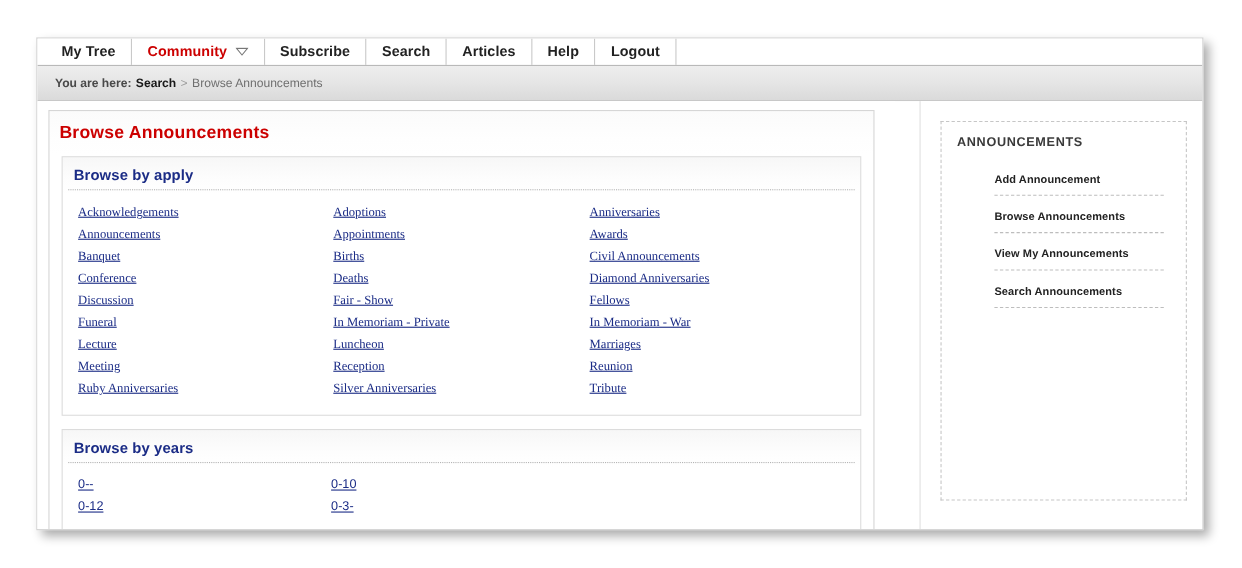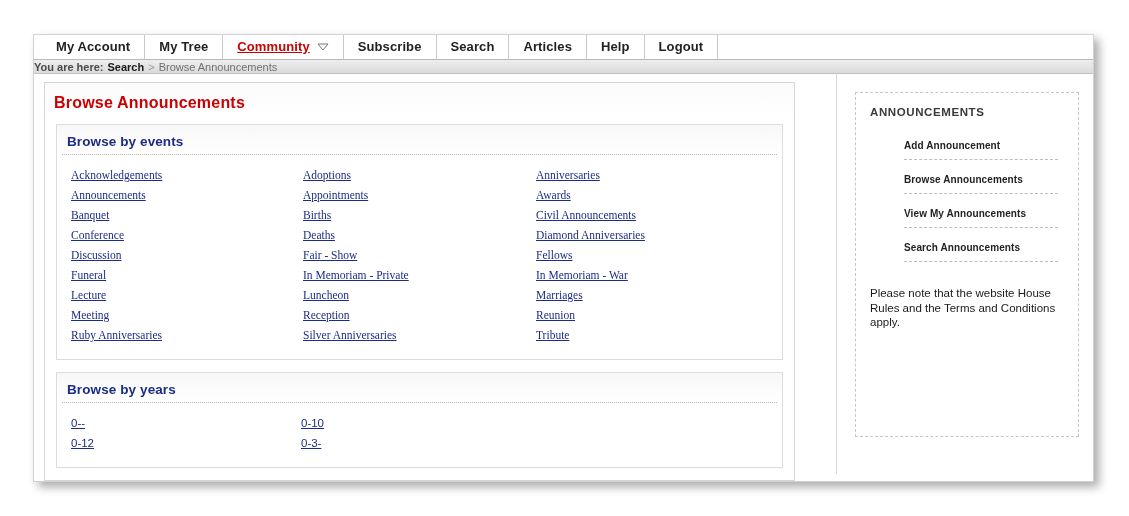--- a/index.html
+++ b/index.html
@@ -51,37 +51,37 @@
     line-height: 24px;
     height: 24px;
     border-right: 1px solid #c9c9c9;
     white-space: nowrap;
     display: flex;
     align-items: center;
     cursor: pointer;
     letter-spacing: 0.1px;
   }
   .nav-item.first { border-left: none; }
-  .nav-item.active { color: #cc0000; text-decoration: underline; }
+  .nav-item.active { color: #cc0000; }
   .caret-wrap {
     display: inline-block;
     width: 12px; height: 8px;
     position: relative;
     margin-left: 7px;
   }
   .caret-wrap svg { display:block; }
 
   
   .crumb-bar {
-    height: 14px;
+    height: 32px;
     background: linear-gradient(to bottom, #eeeeee 0%, #e4e4e4 55%, #dadada 100%);
     border-bottom: 1px solid #c2c2c2;
     display: flex;
     align-items: center;
-    padding-left: 0;
+    padding-left: 16px;
     box-sizing: border-box;
     font-size: 11px;
   }
   .crumb-label { font-weight: bold; color: #4a4a4a; }
   .crumb-link  { font-weight: bold; color: #1a1a1a; margin-left: 4px; cursor: pointer; }
   .crumb-sep   { color: #9a9a9a; margin: 0 4px; }
   .crumb-cur   { color: #6f6f6f; }
 
   
   .body-split {
@@ -210,23 +210,20 @@
   .free { color: #ee0000; font-weight: bold; }
   .side-note p { margin: 0 0 12px 0; }
 </style>
 </head>
 <body>
 
 <div id="stage">
   <div class="page-frame">
 
     <div class="top-nav">
-      <div class="nav-item first">
-        <span>My Account</span>
-      </div>
       <div class="nav-item">
         <span>My Tree</span>
       </div>
       <div class="nav-item active">
         <span>Community</span>
         <span class="caret-wrap">
           <svg width="12" height="8" viewBox="0 0 12 8">
               <path d="M1 1 L11 1 L6 7 Z" fill="none" stroke="#777777" stroke-width="1"></path>
             </svg>
         </span>
@@ -256,21 +253,21 @@
     </div>
 
     <div class="body-split">
 
       <div class="main-col">
         <div class="content-card">
 
           <div class="page-title">Browse Announcements</div>
 
           <div class="panel">
-            <div class="panel-header">Browse by events</div>
+            <div class="panel-header">Browse by apply</div>
             <div class="panel-body">
               <div class="link-col">
                 <a class="evt-link">Acknowledgements</a>
                 <a class="evt-link">Announcements</a>
                 <a class="evt-link">Banquet</a>
                 <a class="evt-link">Conference</a>
                 <a class="evt-link">Discussion</a>
                 <a class="evt-link">Funeral</a>
                 <a class="evt-link">Lecture</a>
                 <a class="evt-link">Meeting</a>
@@ -323,20 +320,19 @@
       <div class="side-col">
         <div class="side-box">
           <div class="side-title">ANNOUNCEMENTS</div>
           <div class="side-menu">
             <div class="side-item">Add Announcement</div>
             <div class="side-item">Browse Announcements</div>
             <div class="side-item">View My Announcements</div>
             <div class="side-item">Search Announcements</div>
           </div>
           <div class="side-note">
-            <p>Please note that the website House Rules and the Terms and Conditions apply.</p>
           </div>
         </div>
       </div>
 
     </div>
   </div>
 </div>
 
 </body></html>

